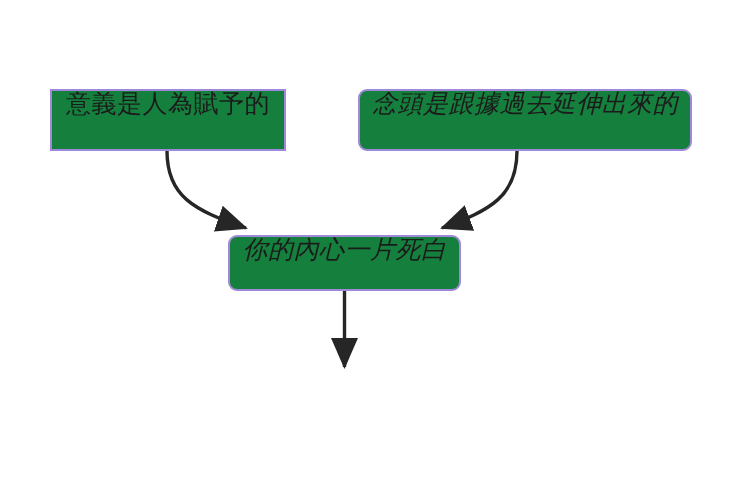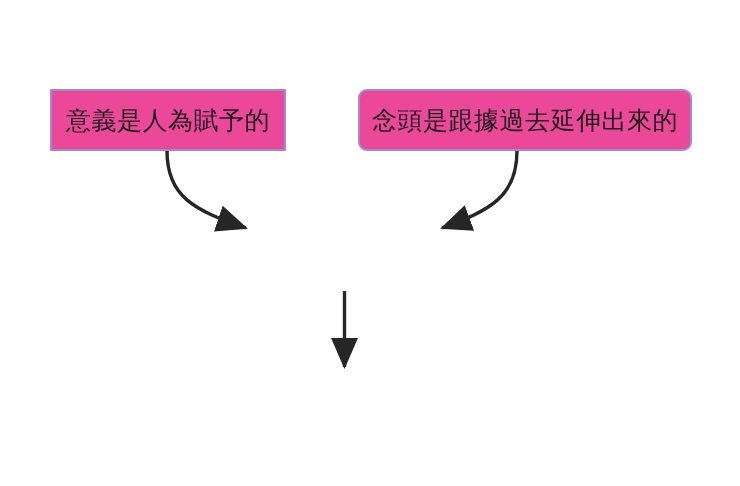--- a/index.html
+++ b/index.html
@@ -22,37 +22,37 @@
     left: 0;
     top: 0;
     width: 740px;
     height: 486px;
     pointer-events: none;
   }
   .node {
     position: absolute;
     box-sizing: border-box;
     display: flex;
-    align-items: center;
+    align-items: flex-start;
     justify-content: center;
-    background: #ec4899;
+    background: #15803d;
     border: 2px solid #9F89D8;
     color: #1b1b1b;
     white-space: nowrap;
     z-index: 2;
   }
   .node .node-label {
     font-family: "DejaVu Sans", "Liberation Sans", sans-serif;
     font-size: 25px;
     line-height: 1;
     letter-spacing: 0.5px;
     color: #1b1b1b;
   }
   .node-rect { border-radius: 0; }
-  .node-round { border-radius: 9px; }
+  .node-round { border-radius: 9px; font-style: italic; }
 
   
   #node-meaning {
     left: 50px;  top: 89px;  width: 236px; height: 62px;
   }
   #node-thought {
     left: 358px; top: 89px;  width: 334px; height: 62px;
   }
   #node-blank {
     left: 228px; top: 235px; width: 233px; height: 56px;
@@ -81,15 +81,18 @@
   </svg>
 
   <div class="node node-rect" id="node-meaning">
     <span class="node-label">意義是人為賦予的</span>
   </div>
 
   <div class="node node-round" id="node-thought">
     <span class="node-label">念頭是跟據過去延伸出來的</span>
   </div>
 
+  <div class="node node-round" id="node-blank">
+    <span class="node-label">你的內心一片死白</span>
+  </div>
 
 
 </div>
 
 </body></html>

